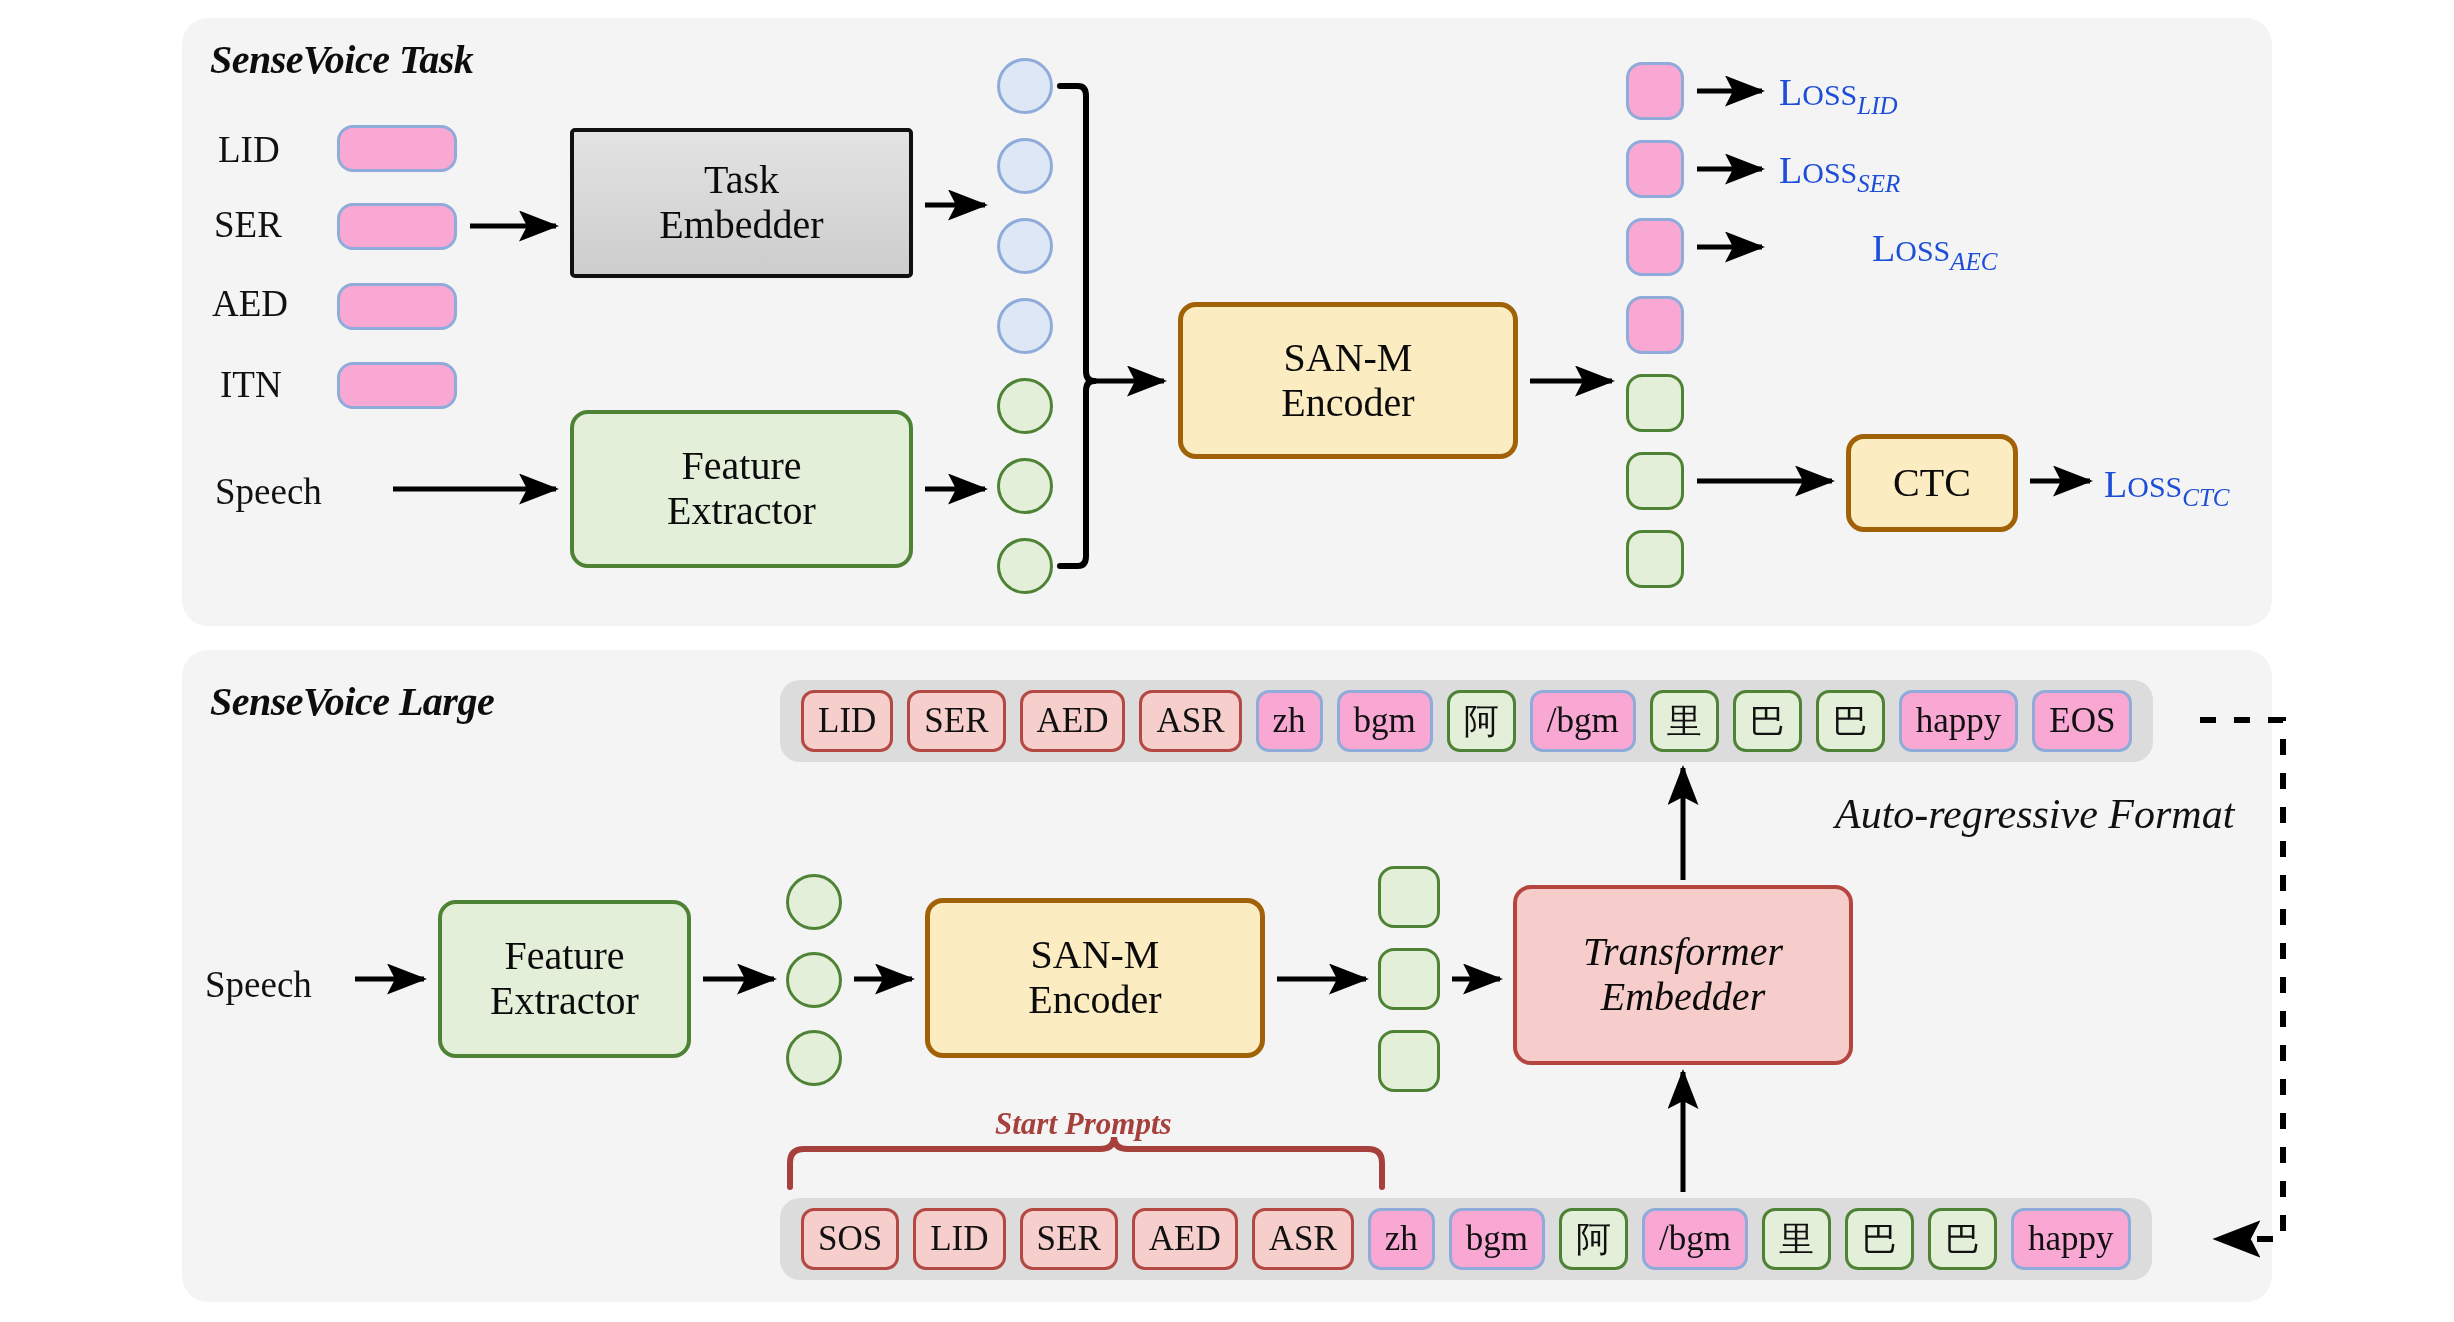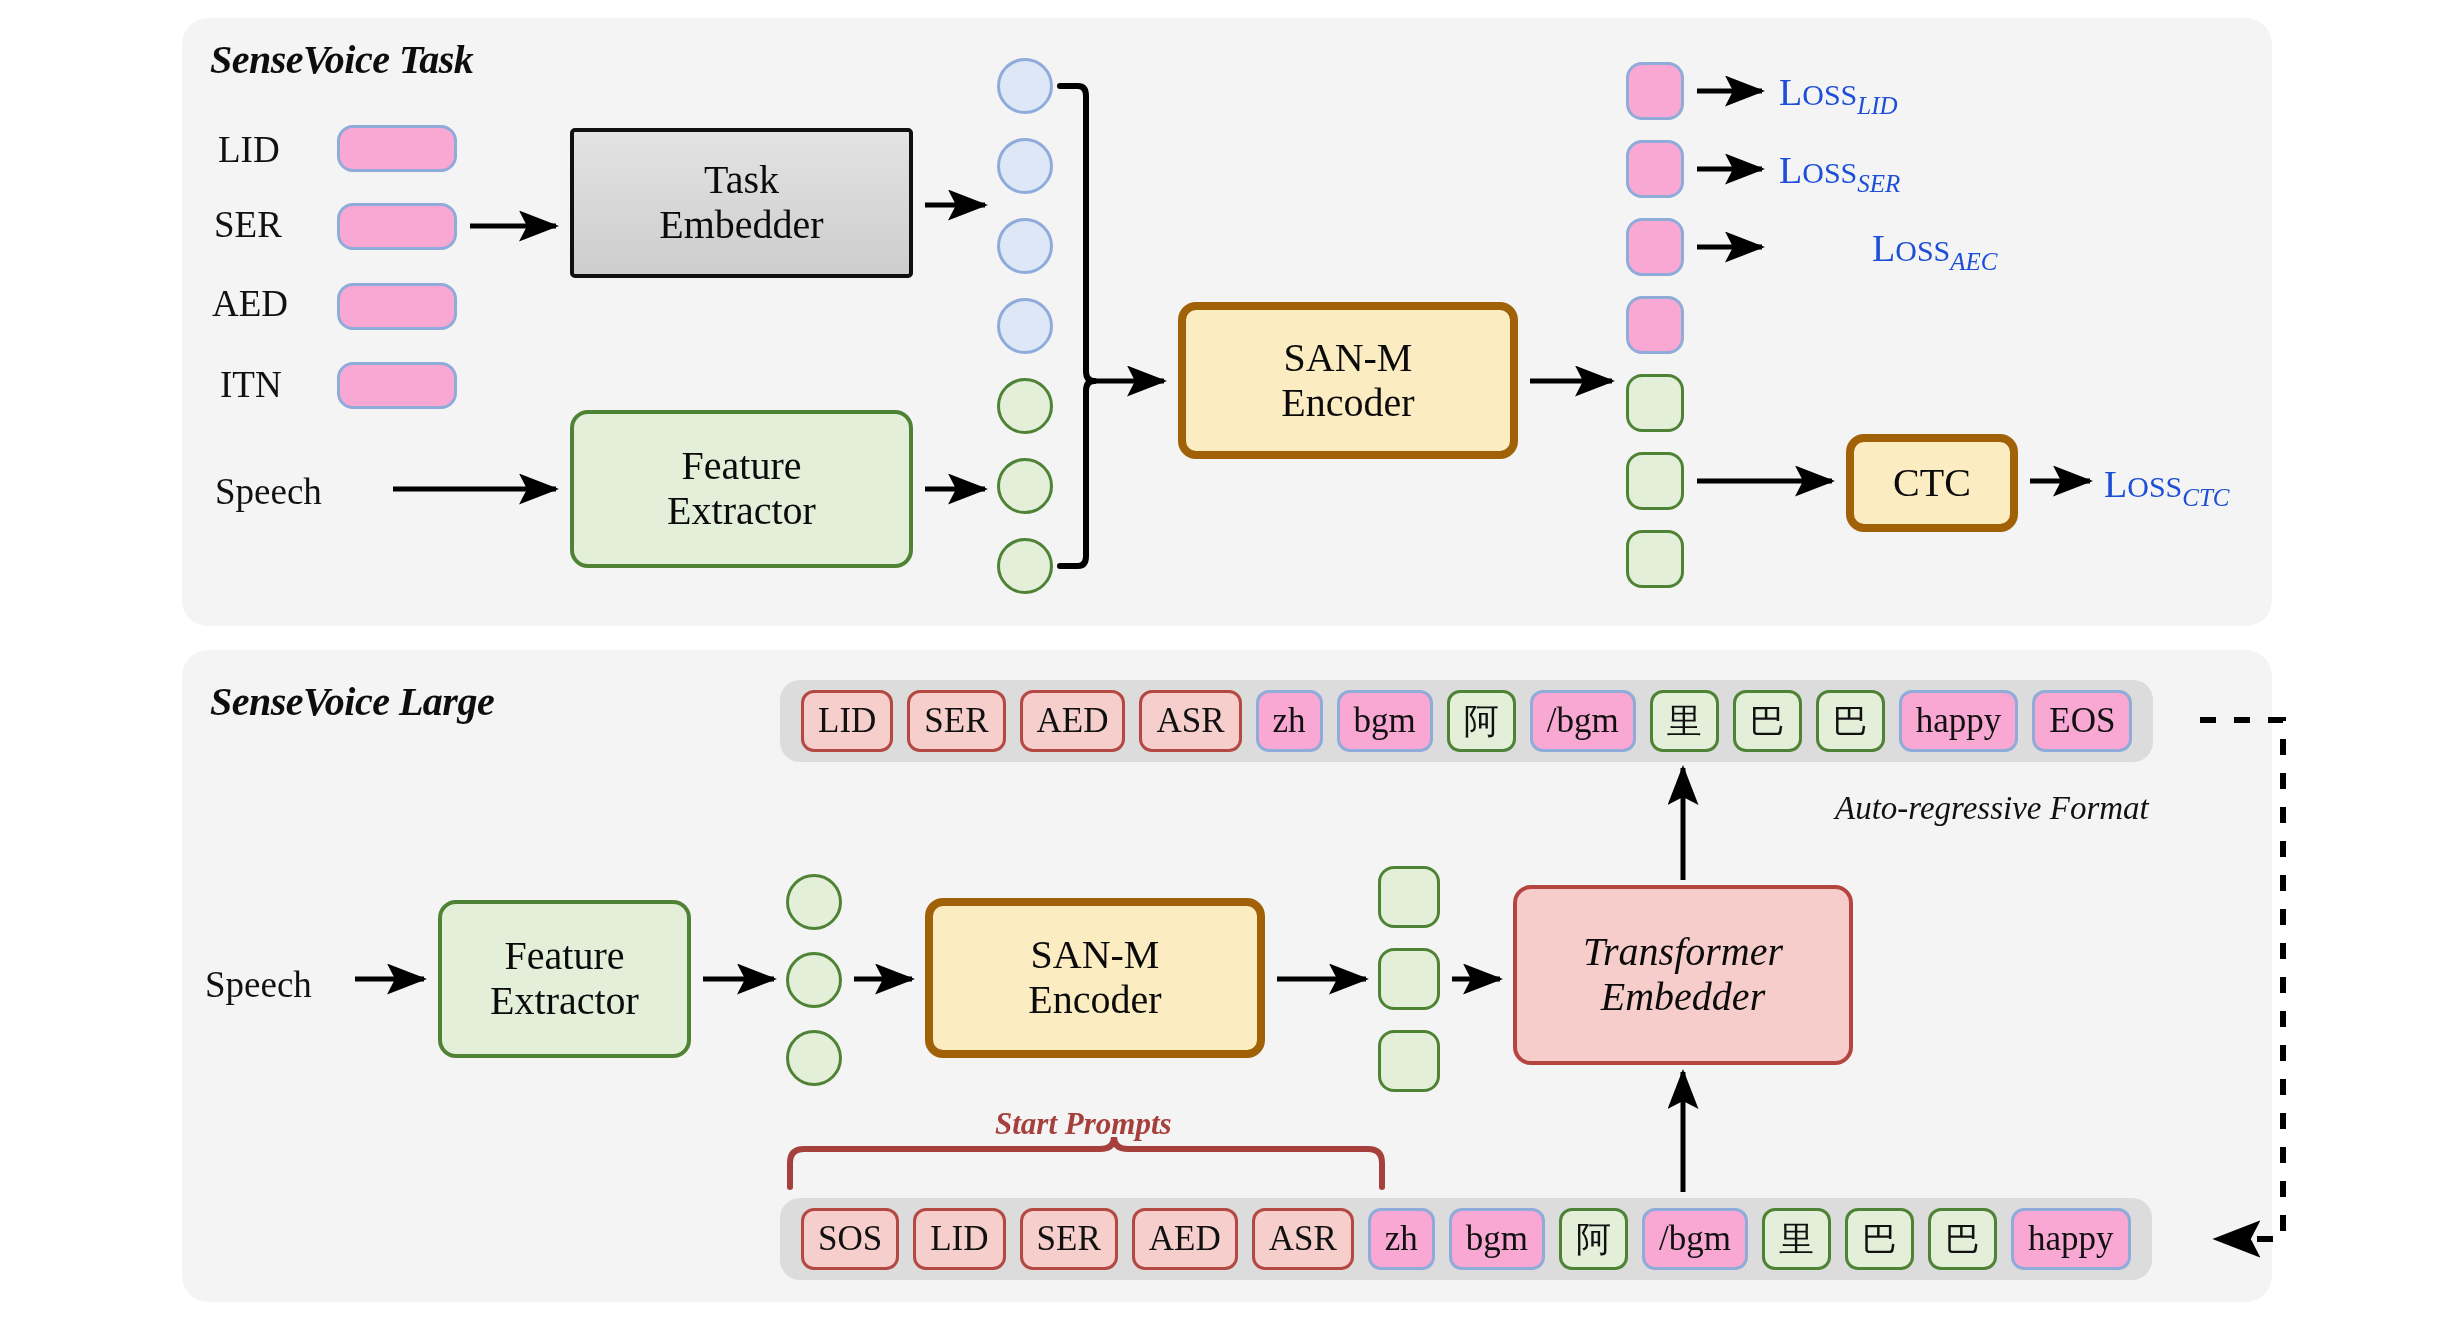--- a/index.html
+++ b/index.html
@@ -12,36 +12,36 @@
           letter-spacing:-0.5px;white-space:nowrap;}
   .lbl{position:absolute;font-size:37px;color:#111;white-space:nowrap;}
   
   .rbox{position:absolute;border-radius:16px;box-sizing:border-box;display:flex;
         align-items:center;justify-content:center;text-align:center;line-height:1.12;}
   .blue{background:#f9a8d4;border:3px solid #8fabda;}
   .green{background:#e3efd9;border:3px solid #4e8234;}
   .redt{background:#f6cfcd;border:3px solid #b44843;}
   .grey-box{background:linear-gradient(#e3e3e3,#cdcdcd);border:4px solid #101010;border-radius:5px;}
   .green-box{background:#e4efda;border:4px solid #4e8234;border-radius:18px;}
-  .yellow-box{background:#fcecc2;border:8px solid #a16207;border-radius:18px;}
+  .yellow-box{background:#fcecc2;border:5px solid #a16207;border-radius:18px;}
   .red-box{background:#f6cdcb;border:4px solid #b4453f;border-radius:18px;}
   .circ{position:absolute;border-radius:50%;box-sizing:border-box;}
   .c-blue{background:#dde7f6;border:3px solid #8fabda;}
   .c-green{background:#e3efd9;border:3px solid #4e8234;}
   .boxtxt{font-size:40px;color:#0b0b0b;}
   .tokrow{position:absolute;background:#dcdcdc;border-radius:20px;display:flex;
           align-items:center;padding:0 14px;box-sizing:border-box;}
   .tok{height:62px;min-width:58px;border-radius:13px;box-sizing:border-box;
        display:flex;align-items:center;justify-content:center;margin:0 7px;
        font-size:35px;color:#111;padding:0 14px;white-space:nowrap;}
   svg.ov{position:absolute;left:0;top:0;width:2454px;height:1322px;pointer-events:none;}
   .loss{position:absolute;font-size:38px;color:#1d4ed8;white-space:nowrap;}
   .loss .sc{font-size:30px;}
   .loss sub{font-style:italic;font-size:25px;}
-  .italic-note{position:absolute;font-style:italic;font-size:33px;color:#111;white-space:nowrap;}
+  .italic-note{position:absolute;font-style:italic;font-size:42px;color:#111;white-space:nowrap;}
   .brace-lbl{position:absolute;font-style:italic;font-weight:bold;font-size:31px;
              color:#a5403c;white-space:nowrap;}
 </style>
 </head>
 <body>
 
 <div class="panel" id="panel-small"></div>
 <div class="panel" id="panel-large"></div>
 
 <div class="ptitle" style="left:210px;top:36px;">SenseVoice Task</div>

